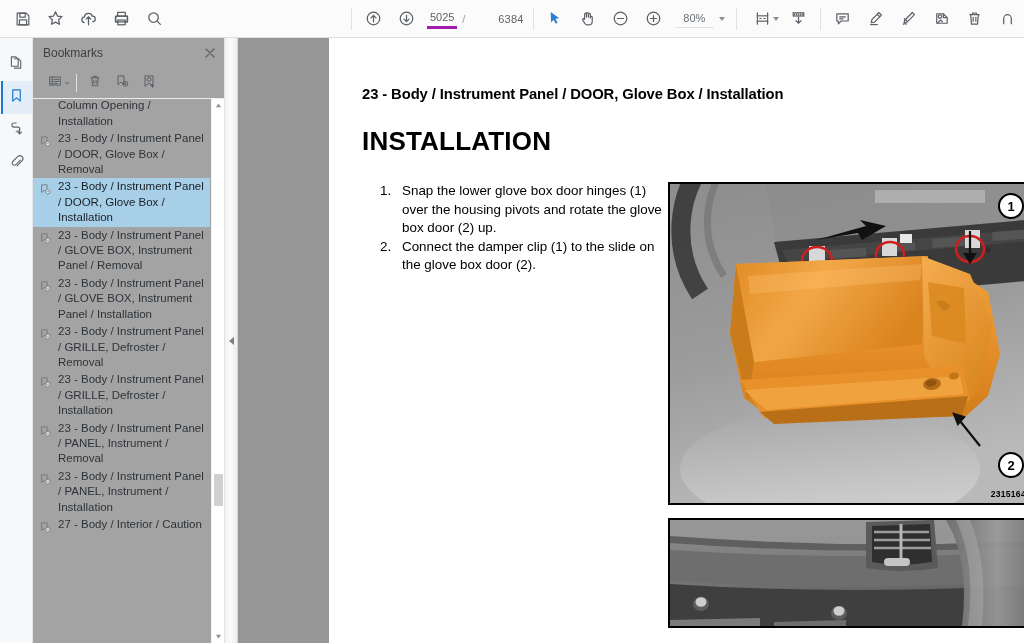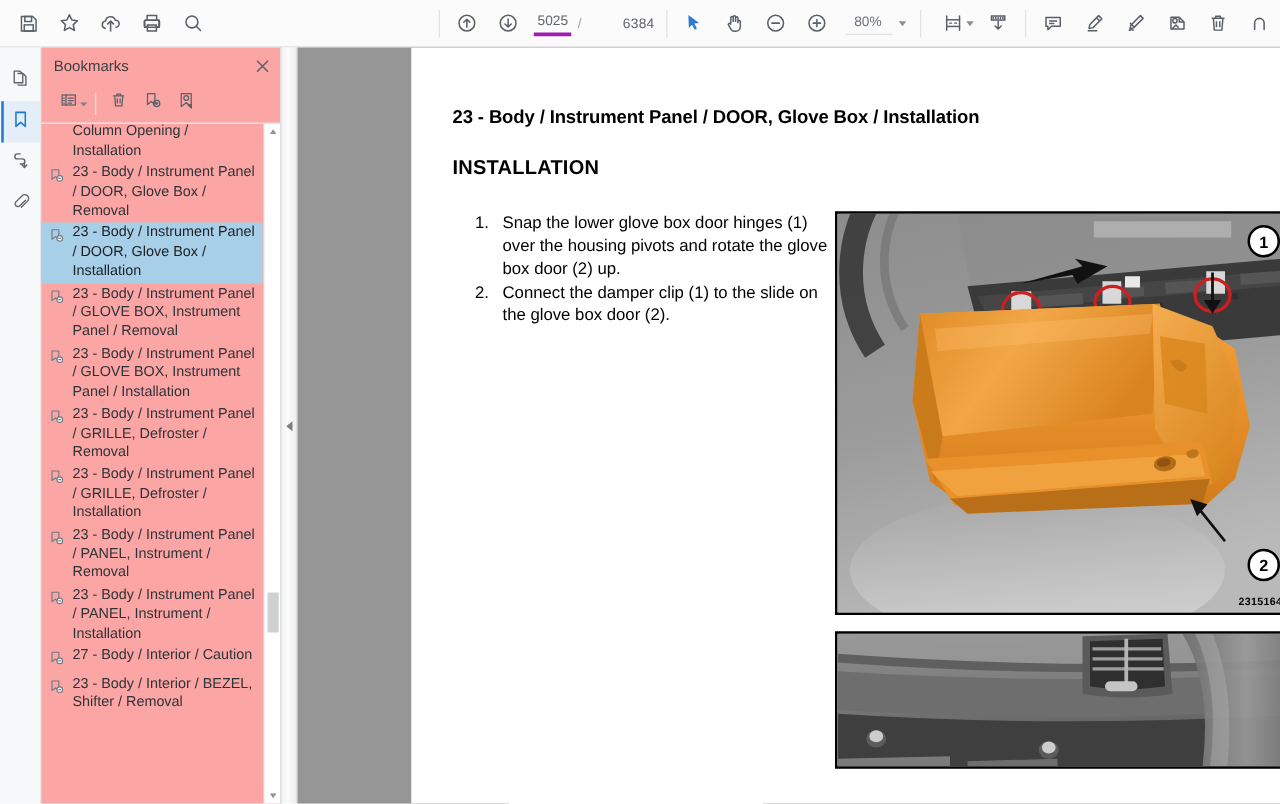--- a/index.html
+++ b/index.html
@@ -85,21 +85,21 @@
   }
   .rail-btn.active { background: #e3eef9; color: #1f79d0; }
   .rail-btn.active::before {
     content: ""; position: absolute; left: 0; top: 0; bottom: 0; width: 2px;
     background: #1f79d0;
   }
 
   
   .bm-panel {
     width: 192px; min-width: 192px;
-    background: #fca5a5;
+    background: #a3a3a3;
     border-right: 1px solid #e0e0e0;
     display: flex; flex-direction: column;
     position: relative;
   }
   .bm-head {
     height: 29px; min-height: 29px;
     display: flex; align-items: center; justify-content: space-between;
     padding: 0 8px 0 10px;
   }
   .bm-title { font-size: 12px; color: #3c4043; }
@@ -185,21 +185,21 @@
     width: 700px; height: 100%;
     background: #ffffff;
   }
   .page-inner { padding: 48px 14px 0 33px; position: relative; height: 100%; }
 
   .doc-breadcrumb {
     font-size: 14.8px; font-weight: bold; color: #000;
     letter-spacing: -0.1px; white-space: nowrap;
   }
   .doc-h1 {
-    font-size: 16px; font-weight: bold; color: #000;
+    font-size: 26px; font-weight: bold; color: #000;
     margin-top: 24px; letter-spacing: .2px;
   }
 
   .content-cols { display: flex; margin-top: 25px; }
   .col-text { width: 302px; flex: 0 0 302px; }
   .col-figs { flex: 1; padding-left: 4px; }
 
   .step {
     display: flex; gap: 6px;
     font-size: 13.4px; line-height: 18.6px; color: #000;
@@ -552,28 +552,20 @@
               <span class="bmk-txt">23 - Body / Instrument Panel / PANEL, Instrument / Installation</span>
             </div>
             <div class="bm-item">
               <span class="bmk-ico"><svg width="13" height="13" viewBox="0 0 20 20" fill="none" stroke="currentColor" stroke-width="1.4" stroke-linejoin="round">
                   <path d="M4 2.8h8.4v11.6L8.2 11.2 4 14.4z"></path>
                   <circle cx="13.6" cy="13.4" r="3.4" fill="#fff"></circle>
                   <path d="M11.9 13.4h3.4"></path>
                 </svg></span>
               <span class="bmk-txt">27 - Body / Interior / Caution</span>
             </div>
-            <div class="bm-item">
-              <span class="bmk-ico"><svg width="13" height="13" viewBox="0 0 20 20" fill="none" stroke="currentColor" stroke-width="1.4" stroke-linejoin="round">
-                  <path d="M4 2.8h8.4v11.6L8.2 11.2 4 14.4z"></path>
-                  <circle cx="13.6" cy="13.4" r="3.4" fill="#fff"></circle>
-                  <path d="M11.9 13.4h3.4"></path>
-                </svg></span>
-              <span class="bmk-txt">23 - Body / Interior / BEZEL, Shifter / Removal</span>
-            </div>
           </div>
 
         <div class="bm-sb">
           <div class="bm-sb-arrow up">
             <svg width="7" height="7" viewBox="0 0 8 8" fill="currentColor">
                 <path d="M4 1.6L7 6H1z"></path>
               </svg>
           </div>
           <div class="bm-sb-thumb" style="top:375px;height:32px"></div>
           <div class="bm-sb-arrow down">

